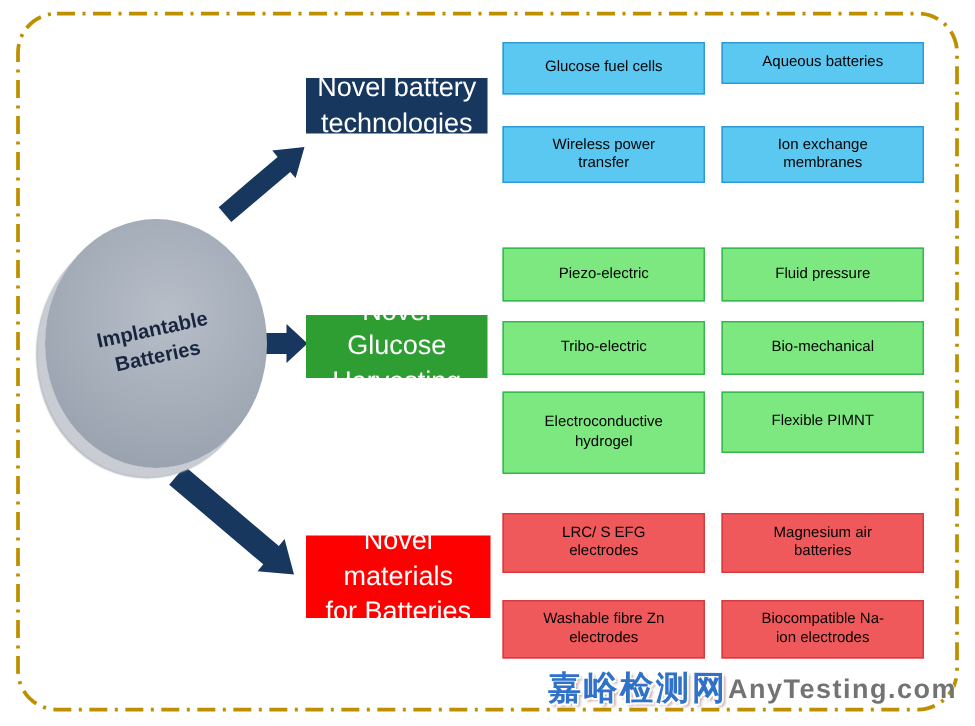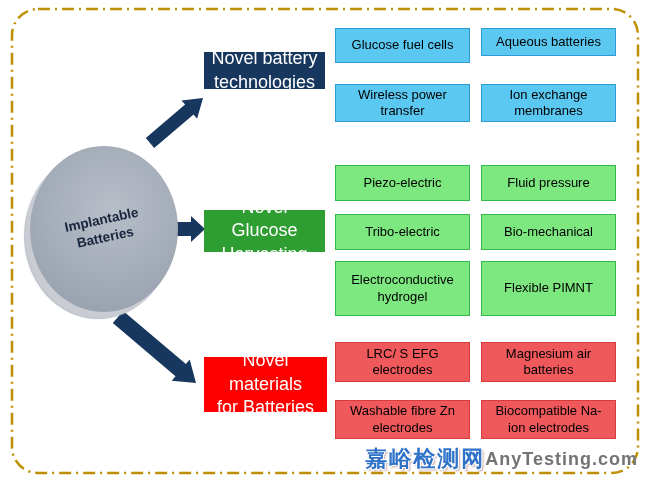--- a/index.html
+++ b/index.html
@@ -58,21 +58,21 @@
   .cat-energy  { left: 204px; top: 210px; width: 121px; height: 42px; background: #2F9E32; }
   .cat-materials{ left: 204px; top: 357px; width: 123px; height: 55px; background: #FE0000; }
   
   .leaf {
     position: absolute;
     display: flex;
     align-items: center;
     justify-content: center;
     text-align: center;
     color: #000000;
-    font-size: 13px;
+    font-size: 10px;
     line-height: 1.25;
     white-space: pre-line;
     padding: 2px 5px;
     width: 135px;
   }
   .leaf.blue  { background: #5BC8F2; border: 1.5px solid #2E9BD6; }
   .leaf.green { background: #7DE87F; border: 1.5px solid #35B84E; }
   .leaf.red   { background: #F0595B; border: 1.5px solid #D93B3D; }
   .col1 { left: 335px; }
   .col2 { left: 481px; }
@@ -134,21 +134,21 @@
 membranes</div>
   <div class="leaf blue col1" style="top:84px;height:38px">Wireless power
 transfer</div>
 
   <div class="leaf green col2" style="top:165px;height:36px">Fluid pressure</div>
   <div class="leaf green col1" style="top:165px;height:36px">Piezo-electric</div>
   <div class="leaf green col1" style="top:214px;height:36px">Tribo-electric</div>
   <div class="leaf green col2" style="top:214px;height:36px">Bio-mechanical</div>
   <div class="leaf green col1" style="top:261px;height:55px">Electroconductive
 hydrogel</div>
-  <div class="leaf green col2" style="top:261px;height:55px">Flexible PIMNT</div>
+  <div class="leaf green col2" style="top:261px;height:41px">Flexible PIMNT</div>
 
   <div class="leaf red col1" style="top:342px;height:40px">LRC/ S EFG
 electrodes</div>
   <div class="leaf red col2" style="top:342px;height:40px">Magnesium air
 batteries</div>
   <div class="leaf red col1" style="top:400px;height:39px">Washable fibre Zn
 electrodes</div>
   <div class="leaf red col2" style="top:400px;height:39px">Biocompatible Na-
 ion electrodes</div>
 

